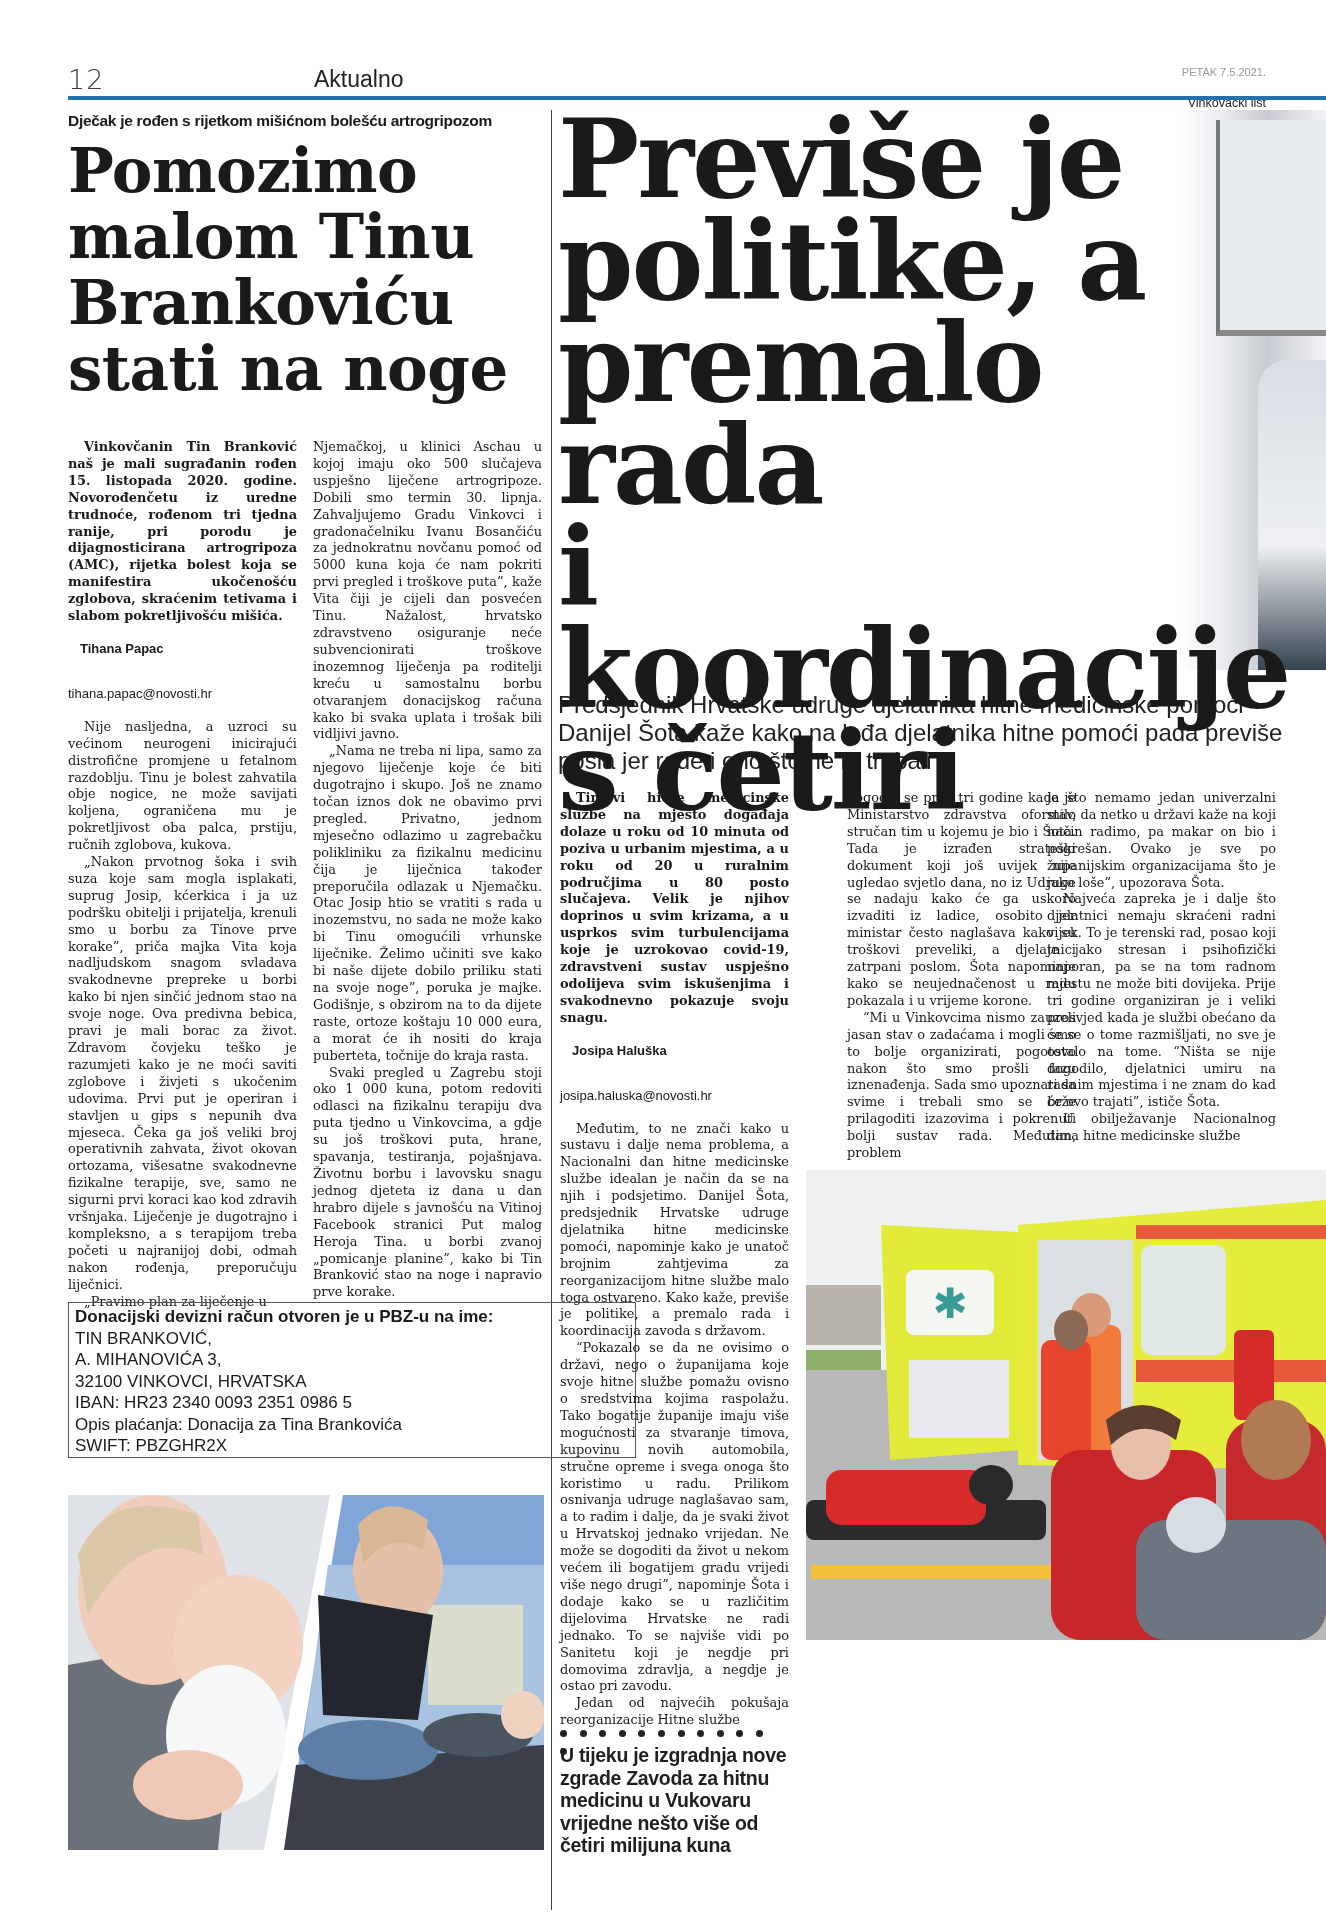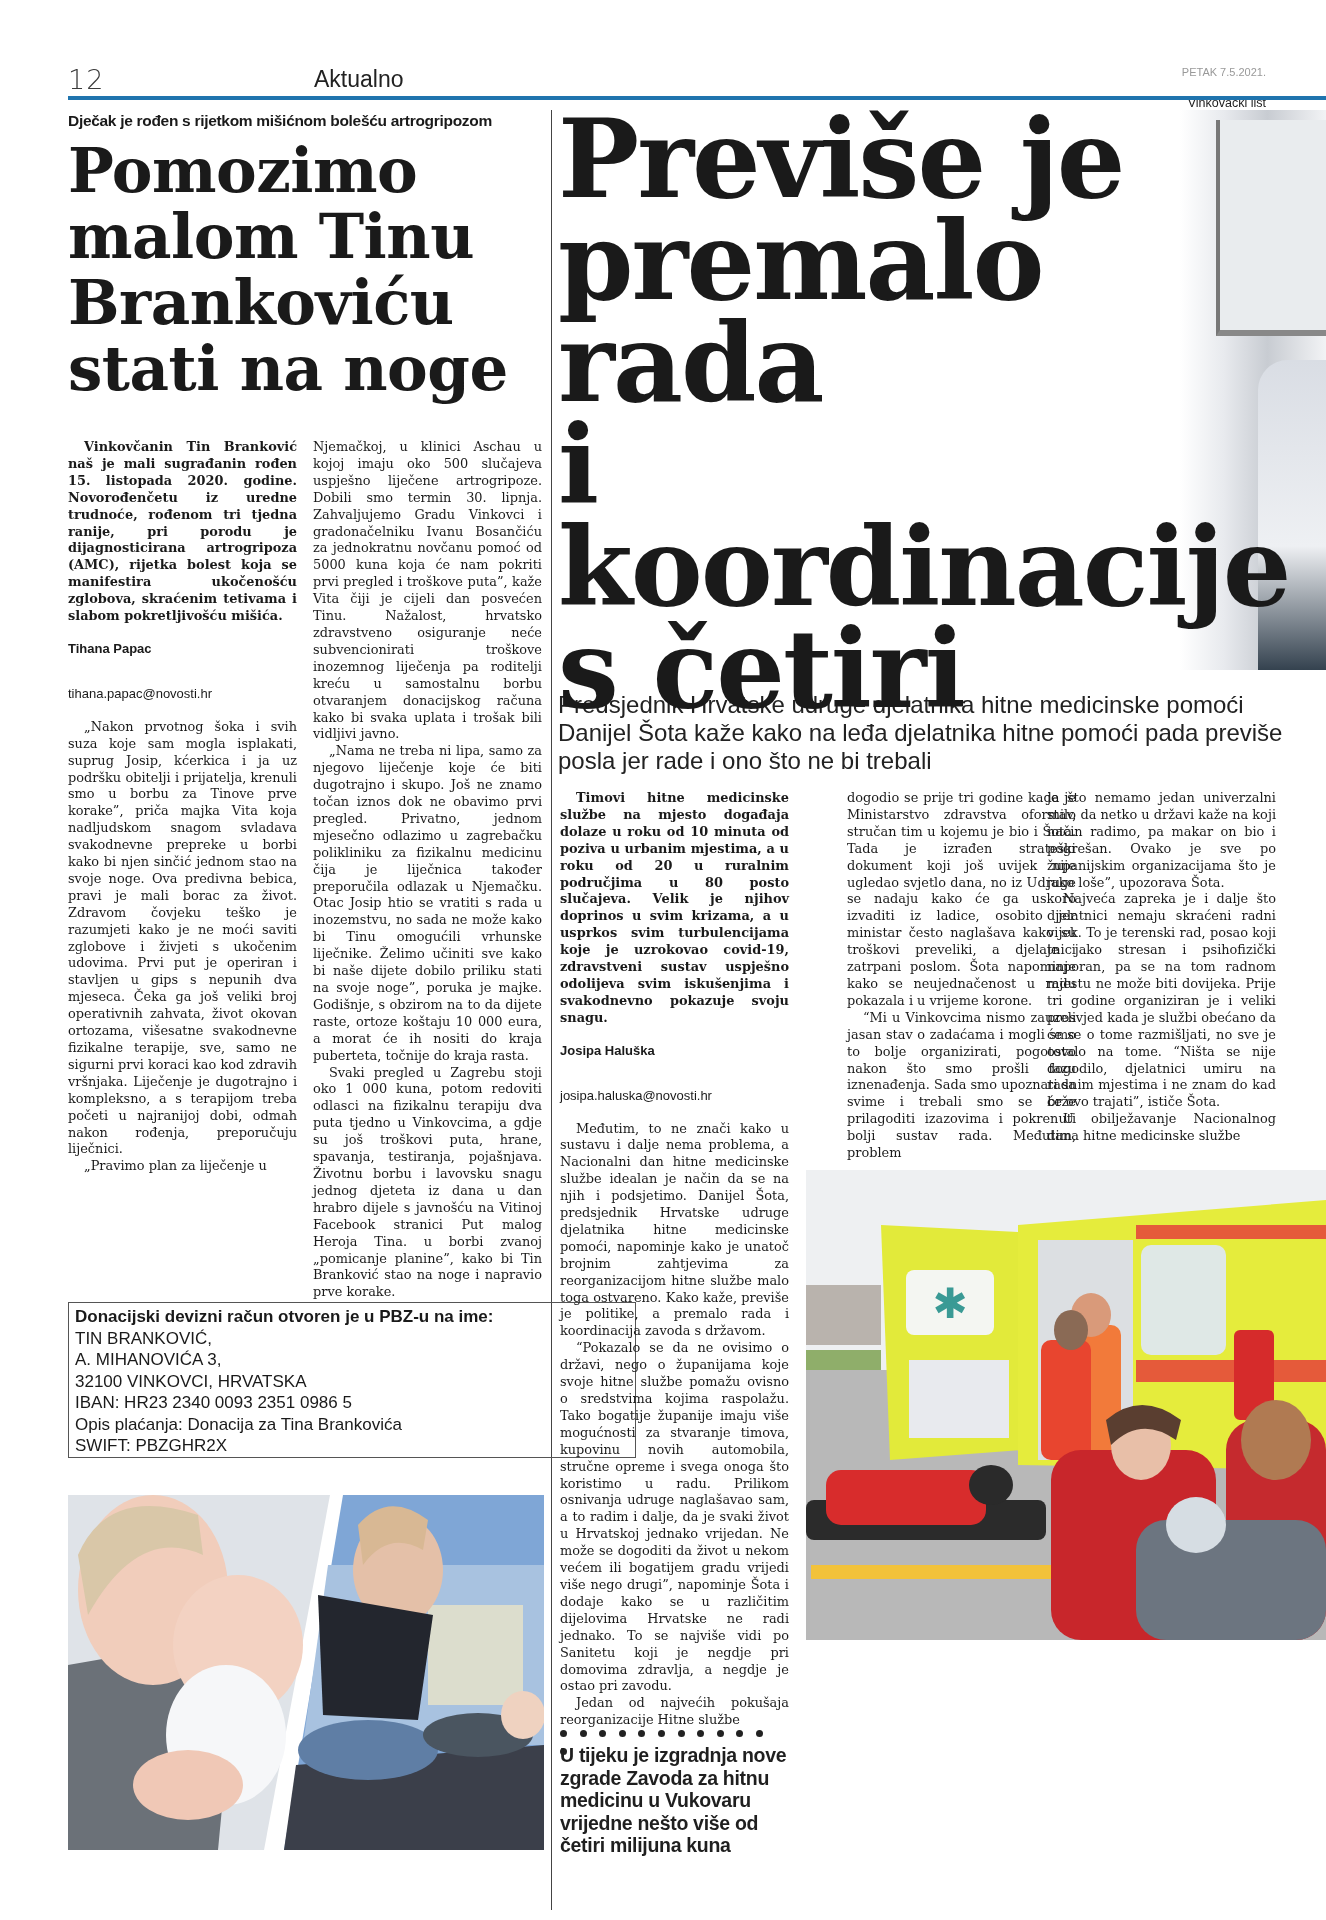--- a/index.html
+++ b/index.html
@@ -20,21 +20,21 @@
   #left-title { left:68px; top:138px; width:490px; font-size:61px; line-height:66px; font-weight:bold; letter-spacing:-0.5px; }
   #col-divider { left:551px; top:110px; width:1px; height:1800px; background:#444; }
 
   .col { font-size:12.9px; line-height:16.9px; text-align:justify; hyphens:auto; }
   .col p { margin:0; text-indent:16px; }
   .col p.lead { font-weight:bold; }
   .col p.noind { text-indent:0; }
 
   #left-col1 { left:68px; top:439px; width:229px; }
   #left-col2 { left:313px; top:439px; width:229px; }
-  .byline-name { font-size:13px; font-weight:bold; margin-top:16px; }
+  .byline-name { font-size:13px; font-weight:bold; margin-top:16px;margin-left:12px; }
   .byline-email { font-size:13px; margin-bottom:16px;margin-top:28px; }
 
   #donation-box { left:68px; top:1302px; width:568px; height:156px; border:1.5px solid #555; padding:3px 6px; box-sizing:border-box; font-size:17px; line-height:21.5px; }
   #donation-box .dtitle { font-weight:bold; }
 
   #photos-left { left:68px; top:1495px; width:476px; height:355px; }
 
   
   #main-title { left:558px; top:108px; width:700px; font-size:108px; line-height:102px; font-weight:bold; letter-spacing:-2px; z-index:2; }
   #hero-photo { left:1180px; top:110px; width:146px; height:560px; background:linear-gradient(90deg,#ffffff 0%,#e8eaee 30%,#c8ccd2 60%,#f2f3f5 100%); }
@@ -63,20 +63,21 @@
 <div class="abs" id="header-rule"></div>
 
 <div class="abs sans" id="kicker">Dječak je rođen s rijetkom mišićnom bolešću artrogripozom</div>
 <div class="abs serif" id="left-title">Pomozimo malom Tinu Brankoviću stati na noge</div>
 <div class="abs" id="col-divider"></div>
 
 <div class="abs col serif" id="left-col1">
   <p class="lead">Vinkovčanin Tin Branković naš je mali sugrađanin rođen 15. listopada 2020. godine. Novorođenčetu iz uredne trudnoće, rođenom tri tjedna ranije, pri porodu je dijagnosticirana artrogripoza (AMC), rijetka bolest koja se manifestira ukočenošću zglobova, skraćenim tetivama i slabom pokretljivošću mišića.</p>
   <div class="sans byline-name">Tihana Papac</div>
   <div class="sans byline-email">tihana.papac@novosti.hr</div>
+  <p>Nije nasljedna, a uzroci su većinom neurogeni inicirajući distrofične promjene u fetalnom razdoblju. Tinu je bolest zahvatila obje nogice, ne može savijati koljena, ograničena mu je pokretljivost oba palca, prstiju, ručnih zglobova, kukova.</p>
   <p>„Nakon prvotnog šoka i svih suza koje sam mogla isplakati, suprug Josip, kćerkica i ja uz podršku obitelji i prijatelja, krenuli smo u borbu za Tinove prve korake”, priča majka Vita koja nadljudskom snagom svladava svakodnevne prepreke u borbi kako bi njen sinčić jednom stao na svoje noge. Ova predivna bebica, pravi je mali borac za život. Zdravom čovjeku teško je razumjeti kako je ne moći saviti zglobove i živjeti s ukočenim udovima. Prvi put je operiran i stavljen u gips s nepunih dva mjeseca. Čeka ga još veliki broj operativnih zahvata, život okovan ortozama, višesatne svakodnevne fizikalne terapije, sve, samo ne sigurni prvi koraci kao kod zdravih vršnjaka. Liječenje je dugotrajno i kompleksno, a s terapijom treba početi u najranijoj dobi, odmah nakon rođenja, preporučuju liječnici.</p>
   <p>„Pravimo plan za liječenje u</p>
 </div>
 
 <div class="abs col serif" id="left-col2">
   <p class="noind">Njemačkoj, u klinici Aschau u kojoj imaju oko 500 slučajeva uspješno liječene artrogripoze. Dobili smo termin 30. lipnja. Zahvaljujemo Gradu Vinkovci i gradonačelniku Ivanu Bosančiću za jednokratnu novčanu pomoć od 5000 kuna koja će nam pokriti prvi pregled i troškove puta”, kaže Vita čiji je cijeli dan posvećen Tinu. Nažalost, hrvatsko zdravstveno osiguranje neće subvencionirati troškove inozemnog liječenja pa roditelji kreću u samostalnu borbu otvaranjem donacijskog računa kako bi svaka uplata i trošak bili vidljivi javno.</p>
   <p>„Nama ne treba ni lipa, samo za njegovo liječenje koje će biti dugotrajno i skupo. Još ne znamo točan iznos dok ne obavimo prvi pregled. Privatno, jednom mjesečno odlazimo u zagrebačku polikliniku za fizikalnu medicinu čija je liječnica također preporučila odlazak u Njemačku. Otac Josip htio se vratiti s rada u inozemstvu, no sada ne može kako bi Tinu omogućili vrhunske liječnike. Želimo učiniti sve kako bi naše dijete dobilo priliku stati na svoje noge”, poruka je majke. Godišnje, s obzirom na to da dijete raste, ortoze koštaju 10 000 eura, a morat će ih nositi do kraja puberteta, točnije do kraja rasta.</p>
   <p>Svaki pregled u Zagrebu stoji oko 1 000 kuna, potom redoviti odlasci na fizikalnu terapiju dva puta tjedno u Vinkovcima, a gdje su još troškovi puta, hrane, spavanja, testiranja, pojašnjava. Životnu borbu i lavovsku snagu jednog djeteta iz dana u dan hrabro dijele s javnošću na Vitinoj Facebook stranici Put malog Heroja Tina. u borbi zvanoj „pomicanje planine”, kako bi Tin Branković stao na noge i napravio prve korake.</p>
 </div>
 
@@ -116,20 +117,21 @@
   </g>
 </svg>
 
 <div class="abs" id="hero-photo">
   <div class="screen"></div>
   <div class="person"></div>
 </div>
 
 <div class="abs serif" id="main-title">
   <div>Previše je</div>
+  <div>politike, a</div>
   <div>premalo rada</div>
   <div>i koordinacije</div>
   <div>s četiri</div>
 </div>
 
 <div class="abs sans" id="subtitle">Predsjednik Hrvatske udruge djelatnika hitne medicinske pomoći Danijel Šota kaže kako na leđa djelatnika hitne pomoći pada previše posla jer rade i ono što ne bi trebali</div>
 
 <div class="abs col serif" id="right-col1">
   <p class="lead">Timovi hitne medicinske službe na mjesto događaja dolaze u roku od 10 minuta od poziva u urbanim mjestima, a u roku od 20 u ruralnim područjima u 80 posto slučajeva. Velik je njihov doprinos u svim krizama, a u usprkos svim turbulencijama koje je uzrokovao covid-19, zdravstveni sustav uspješno odolijeva svim iskušenjima i svakodnevno pokazuje svoju snagu.</p>
   <div class="sans byline-name">Josipa Haluška</div>

